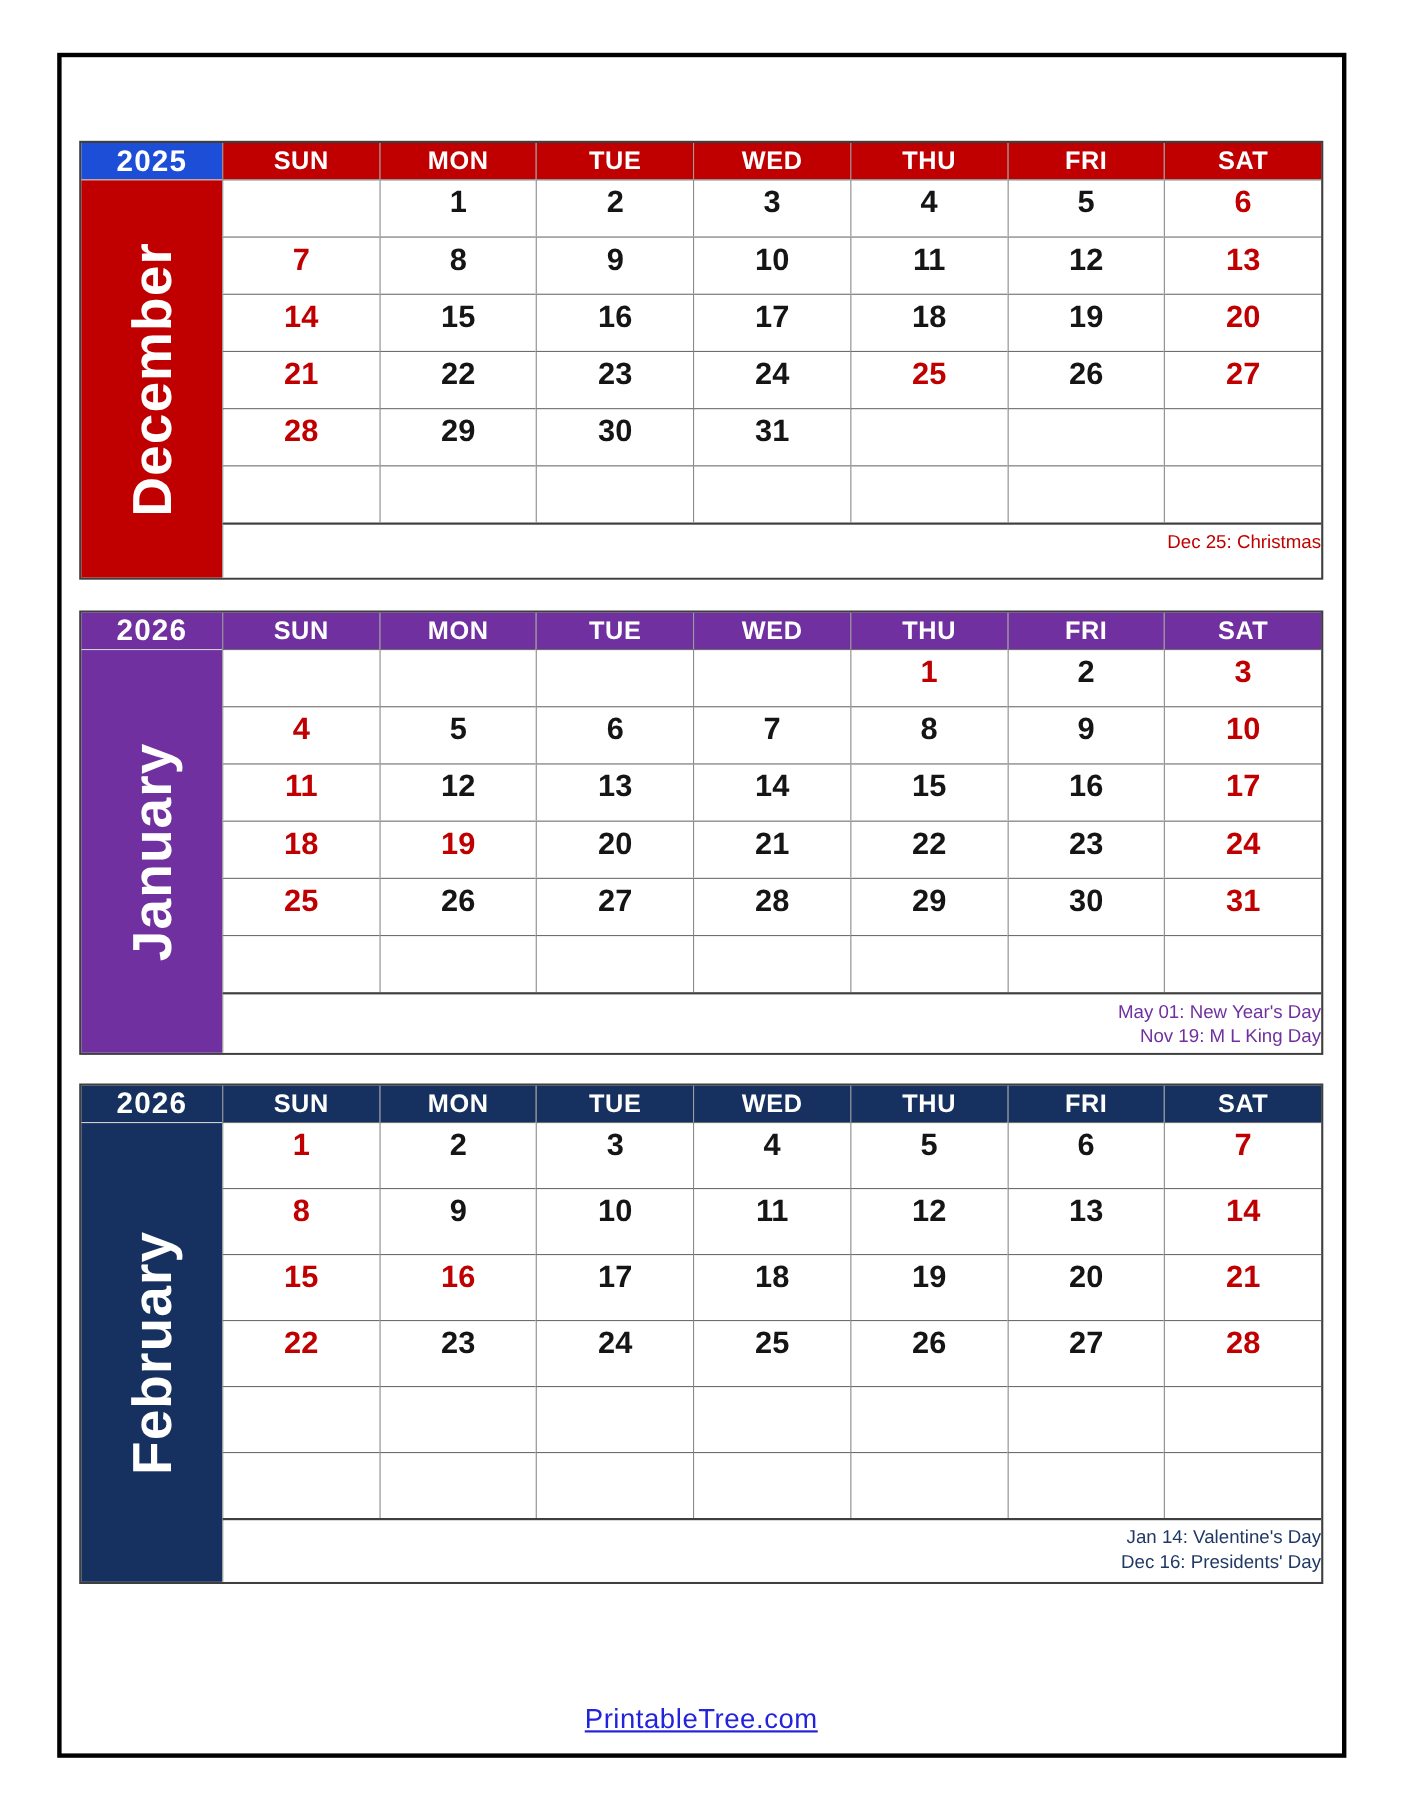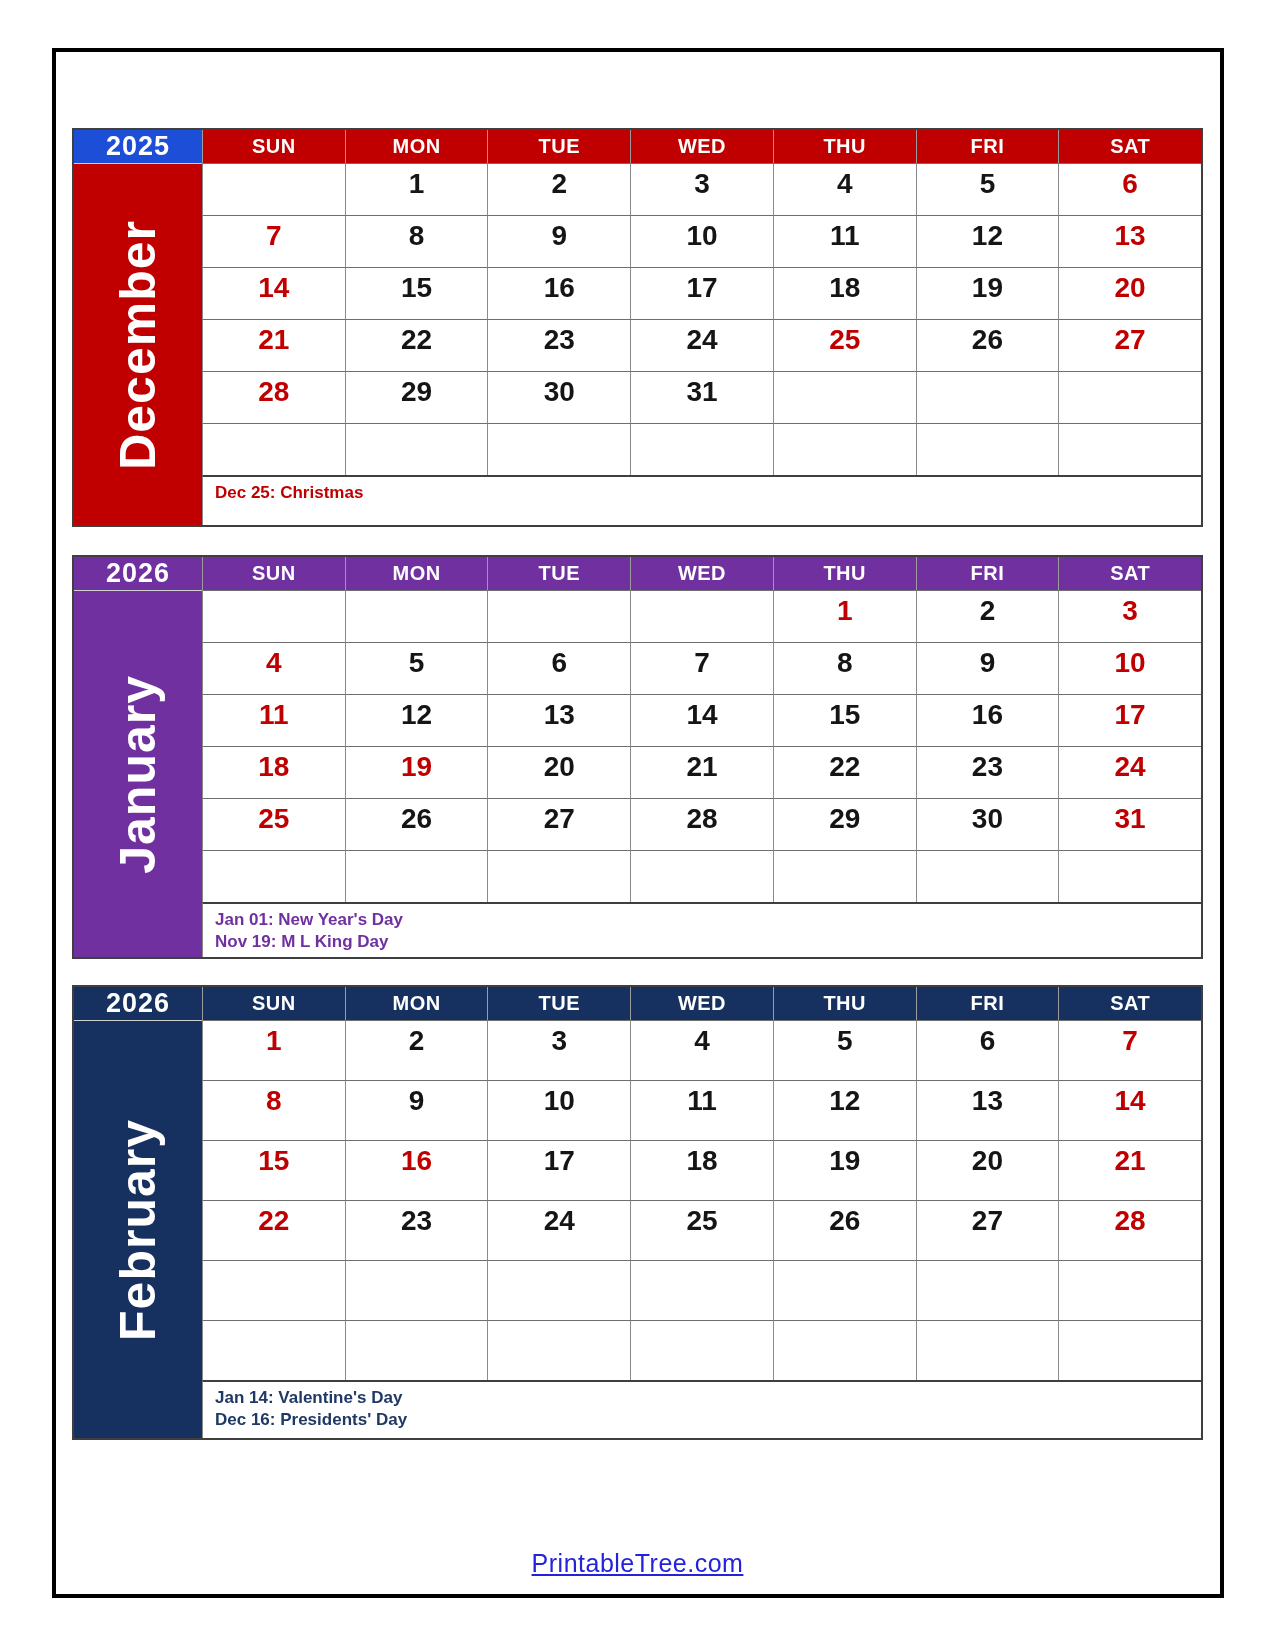--- a/index.html
+++ b/index.html
@@ -15,21 +15,21 @@
   }
   .calendar {
     position:absolute; left:72px; width:1131px;
     display:grid; grid-template-columns:128px repeat(7, 1fr);
     border:2px solid #3f3f3f; background:#ffffff;
   }
   .cal-0 { top:128px; grid-template-rows:33px repeat(6,52px) 50px; }
   .cal-1 { top:555px; grid-template-rows:33px repeat(6,52px) 55px; }
   .cal-2 { top:985px; grid-template-rows:33px repeat(6,60px) 58px; }
   .head {
-    color:#ffffff; font-weight:bold; font-size:20px; letter-spacing:0.5px;
+    color:#ffffff; font-weight:bold; font-size:23px; letter-spacing:0.5px;
     display:flex; align-items:center; justify-content:center;
   }
   .head.year { font-size:27px; letter-spacing:1px; }
   .dayhead { border-left:1px solid #9b9b9b; }
   .monthcol {
     grid-column:1; grid-row:2 / 9;
     border-top:1px solid #cfcfcf;
     display:flex; align-items:center; justify-content:center;
   }
   .monthname {
@@ -41,21 +41,21 @@
     border-left:1px solid #8a8a8a; border-top:1px solid #6e6e6e;
     font-size:28px; font-weight:bold; color:#151515;
     display:flex; justify-content:center; align-items:flex-start;
     padding-top:4px; background:#ffffff;
   }
   .holiday {
     grid-column:2 / -1; grid-row:8;
     border-left:1px solid #8a8a8a; border-top:2px solid #3f3f3f;
     padding:5px 0 0 12px; background:#ffffff;
   }
-  .holiday .note { font-weight:bold; font-size:17px; line-height:1.3; }
+  .holiday .note { font-weight:normal; font-size:17px; line-height:1.3;text-align:right; }
   .footer { position:absolute; left:0; top:1549px; width:1275px; text-align:center; }
   .footer a {
     font-size:25px; color:#2323dd; text-decoration:underline; cursor:pointer;
     letter-spacing:0.5px;
   }
 </style>
 </head>
 <body>
 
 <div class="frame"></div>
@@ -166,21 +166,21 @@
     <div class="day">30</div>
     <div class="day" style="color: rgb(192, 0, 0);">31</div>
     <div class="day"></div>
     <div class="day"></div>
     <div class="day"></div>
     <div class="day"></div>
     <div class="day"></div>
     <div class="day"></div>
     <div class="day"></div>
     <div class="holiday">
-      <div class="note" style="color: rgb(112, 48, 160);">Jan 01: New Year's Day</div>
+      <div class="note" style="color: rgb(112, 48, 160);">May 01: New Year's Day</div>
       <div class="note" style="color: rgb(112, 48, 160);">Nov 19: M L King Day</div>
     </div>
   </section>
 <section class="calendar cal-2">
     <div class="head year" style="background: rgb(22, 49, 95);">2026</div>
     <div class="head dayhead" style="background: rgb(22, 49, 95);">SUN</div>
     <div class="head dayhead" style="background: rgb(22, 49, 95);">MON</div>
     <div class="head dayhead" style="background: rgb(22, 49, 95);">TUE</div>
     <div class="head dayhead" style="background: rgb(22, 49, 95);">WED</div>
     <div class="head dayhead" style="background: rgb(22, 49, 95);">THU</div>

